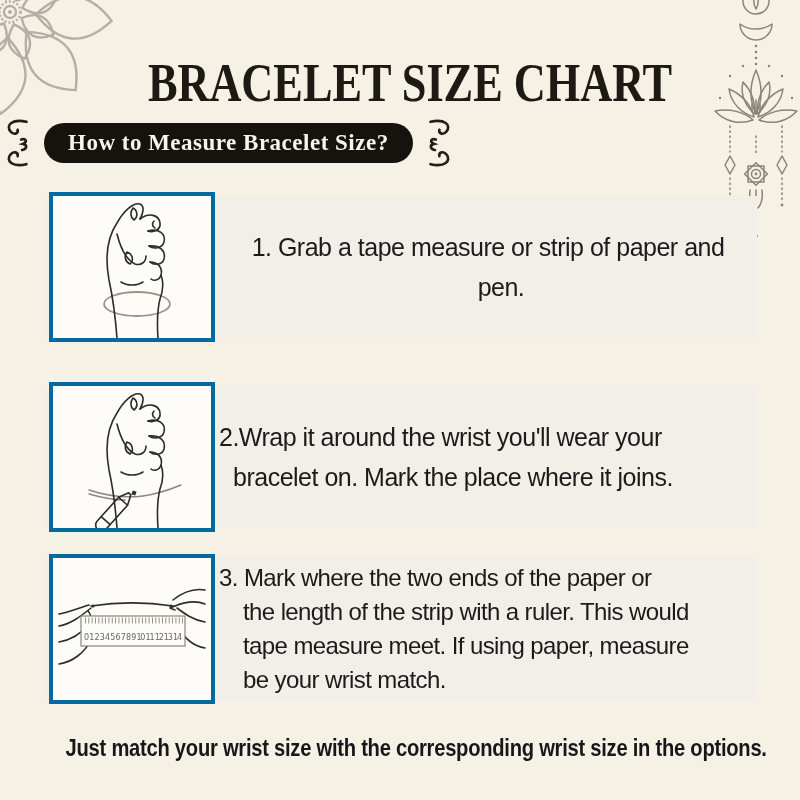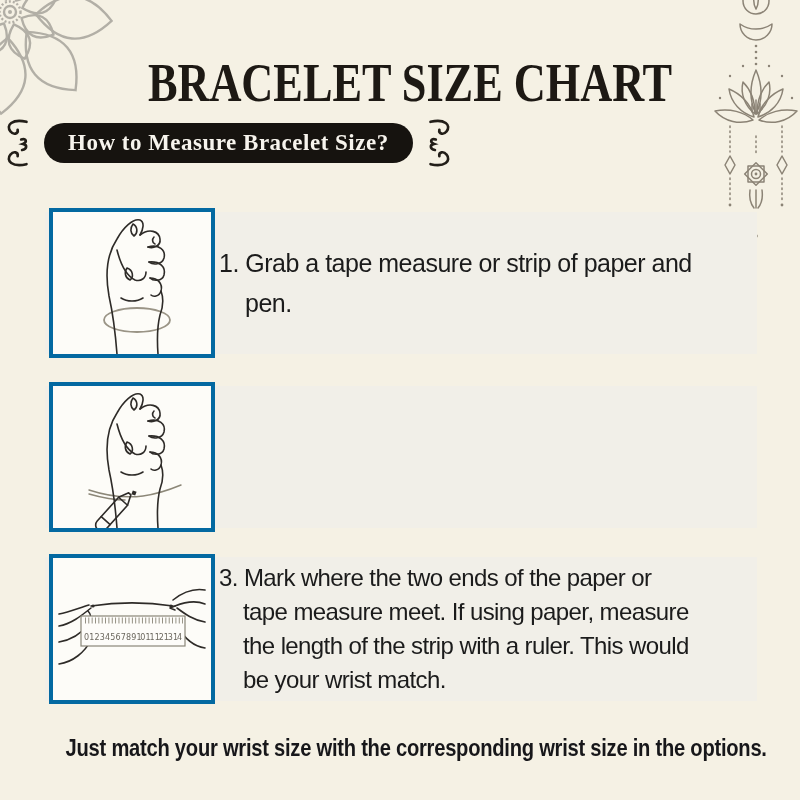--- a/index.html
+++ b/index.html
@@ -13,21 +13,21 @@
          font-family:"Liberation Serif",serif;font-weight:bold;font-size:54px;line-height:62px;
          color:#1d1914;transform:scaleX(0.82);transform-origin:center;white-space:nowrap;}
   .badge-row{position:absolute;top:114px;left:0;width:100%;height:58px;
              display:flex;justify-content:flex-start;align-items:center;gap:14px;}
   .pill{background:#16130f;color:#f7f4ed;font-family:"Liberation Serif",serif;font-weight:bold;
         font-size:23px;line-height:28px;padding:6px 24px;border-radius:24px;letter-spacing:0.5px;}
   .flourish{width:30px;height:54px;}
   .flourish.right{transform:scaleX(-1);}
   
   .step-row{position:absolute;left:45px;width:712px;background:#f1efe8;}
-  .row-1{top:212px;height:142px;}
+  .row-1{top:196px;height:142px;text-align:center;}
   .row-2{top:386px;height:142px;}
   .row-3{top:557px;height:144px;}
   .step-illustration{position:absolute;left:4px;top:50%;transform:translateY(-50%);
         width:166px;height:150px;background:#fdfcf8;border:4px solid #0369a1;box-sizing:border-box;}
   .step-illustration svg{display:block;width:100%;height:100%;}
   .step-text{position:absolute;left:174px;right:0;top:0;bottom:0;display:flex;
         flex-direction:column;justify-content:center;color:#1b1b1b;
         font-size:25px;line-height:40px;letter-spacing:-0.5px;white-space:nowrap;}
   .row-3 .step-text{font-size:24px;line-height:34px;letter-spacing:-0.6px;}
   .cont-1{margin-left:26px;}
@@ -183,20 +183,24 @@
           <path d="M62,86 C68,90 78,90 84,86"></path>
         </g>
         <rect x="73" y="105" width="4" height="4" fill="#2e2b28" transform="rotate(20 75 107)"></rect>
         <g transform="translate(40,142) rotate(-48)" class="ln">
           <path d="M36,-6 L4,-6 A6,6 0 0 0 4,6 L36,6 L46,1.5 L46,-1.5 Z"></path>
           <path d="M10,-6 L10,6"></path>
           <path d="M36,-6 L36,6"></path>
         </g>
       </svg>
     </div>
+    <div class="step-text">
+      <div>2.Wrap it around the wrist you'll wear your</div>
+      <div class="cont-2">bracelet on. Mark the place where it joins.</div>
+    </div>
   </div>
 
   <div class="step-row row-3">
     <div class="step-illustration">
       <svg viewBox="0 0 146 142">
         <g class="ln">
           <path d="M32,48 C58,44 88,44 114,48"></path>
           <path d="M0,56 C10,54 20,50 30,47"></path>
           <path d="M0,68 C12,66 22,58 32,50"></path>
           <path d="M0,84 C12,82 22,76 30,66 C33,61 32,56 29,53"></path>
@@ -209,21 +213,21 @@
         </g>
         <circle cx="34" cy="48" r="1.6" fill="#2e2b28"></circle>
         <circle cx="112" cy="48" r="1.6" fill="#2e2b28"></circle>
         <rect x="22" y="58" width="104" height="30" fill="#fdfcf9" stroke="#8a8678" stroke-width="1.2"></rect>
         <line x1="26" y1="62.5" x2="124" y2="62.5" stroke="#8a8678" stroke-width="6" stroke-dasharray="0.9,2.45"></line>
         <text x="74" y="82" text-anchor="middle" font-size="8" fill="#6b675e" font-family="DejaVu Sans, sans-serif" textLength="98">0 1 2 3 4 5 6 7 8 9 10 11 12 13 14</text>
       </svg>
     </div>
     <div class="step-text">
       <div>3. Mark where the two ends of the paper or</div>
+      <div class="cont-3">the length of the strip with a ruler. This would</div>
       <div class="cont-3">tape measure meet. If using paper, measure</div>
-      <div class="cont-3">the length of the strip with a ruler. This would</div>
       <div class="cont-3">be your wrist match.</div>
     </div>
   </div>
 
   <div class="footer">Just match your wrist size with the corresponding wrist size in the options.</div>
 
 </div>
 
 </body></html>

